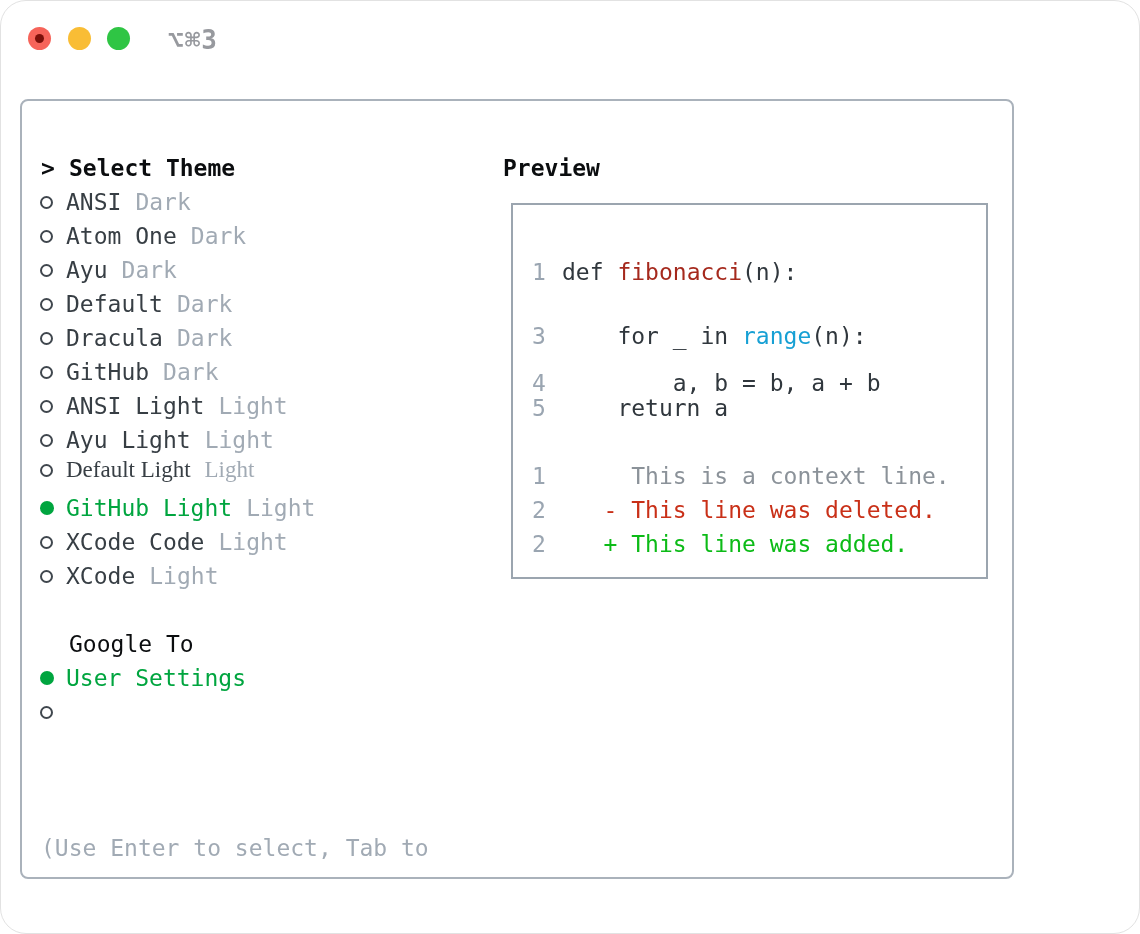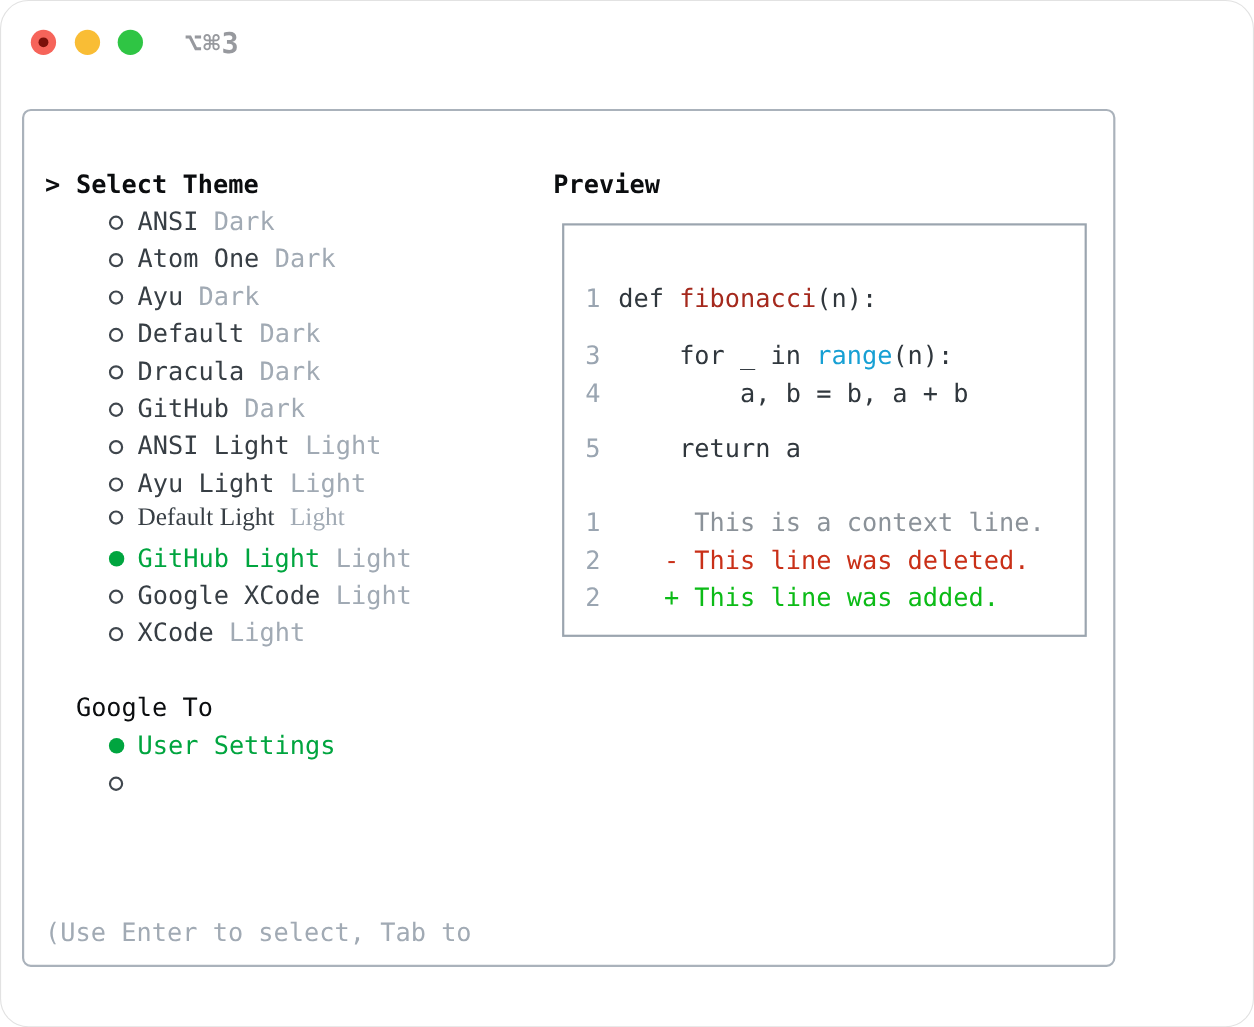--- a/index.html
+++ b/index.html
@@ -19,21 +19,21 @@
 
   
   #panel{position:absolute;left:19px;top:98px;width:994px;height:780px;box-sizing:border-box;
     border:2px solid #aab2bb;border-radius:8px;background:#fff;font-size:23px;line-height:34px;
     color:var(--text-main);}
   .row{position:absolute;height:34px;white-space:pre;display:flex;align-items:center;}
 
   .hdr{font-weight:bold;color:#0b0d0f;}
   .prompt{display:inline-block;width:28px;font-weight:bold;color:#0b0d0f;}
 
-  .opt-row{left:0;padding-left:30px;cursor:pointer;margin-left:47px;}
+  .opt-row{left:0;padding-left:18px;cursor:pointer;}
   .bullet{display:inline-block;width:13px;height:13px;border-radius:50%;
     border:2px solid #40474e;box-sizing:border-box;margin-right:13px;flex:0 0 auto;}
   .bullet.sel{border:none;background:var(--sel-green);width:14px;height:14px;margin-right:12px;}
   .opt-label{color:var(--text-main);}
   .opt-row.sel .opt-label{color:var(--sel-green);}
   .variant{color:var(--muted);margin-left:14px;}
 
   .hint{position:absolute;left:19px;color:var(--muted);white-space:pre;}
 
   
@@ -76,21 +76,21 @@
         <div class="row opt-row" style="top: 84px;"><span class="bullet"></span><span class="opt-label">ANSI</span><span class="variant">Dark</span></div>
         <div class="row opt-row" style="top: 118px;"><span class="bullet"></span><span class="opt-label">Atom One</span><span class="variant">Dark</span></div>
         <div class="row opt-row" style="top: 152px;"><span class="bullet"></span><span class="opt-label">Ayu</span><span class="variant">Dark</span></div>
         <div class="row opt-row" style="top: 186px;"><span class="bullet"></span><span class="opt-label">Default</span><span class="variant">Dark</span></div>
         <div class="row opt-row" style="top: 220px;"><span class="bullet"></span><span class="opt-label">Dracula</span><span class="variant">Dark</span></div>
         <div class="row opt-row" style="top: 254px;"><span class="bullet"></span><span class="opt-label">GitHub</span><span class="variant">Dark</span></div>
         <div class="row opt-row" style="top: 288px;"><span class="bullet"></span><span class="opt-label">ANSI Light</span><span class="variant">Light</span></div>
         <div class="row opt-row" style="top: 322px;"><span class="bullet"></span><span class="opt-label">Ayu Light</span><span class="variant">Light</span></div>
         <div class="row opt-row" style="top: 352px; font-family: Liberation Serif, serif;"><span class="bullet"></span><span class="opt-label">Default Light</span><span class="variant">Light</span></div>
         <div class="row opt-row sel" style="top: 390px;"><span class="bullet sel"></span><span class="opt-label">GitHub Light</span><span class="variant">Light</span></div>
-        <div class="row opt-row" style="top: 424px;"><span class="bullet"></span><span class="opt-label">Google XCode</span><span class="variant">Light</span></div>
+        <div class="row opt-row" style="top: 424px;"><span class="bullet"></span><span class="opt-label">XCode Code</span><span class="variant">Light</span></div>
         <div class="row opt-row" style="top: 458px;"><span class="bullet"></span><span class="opt-label">XCode</span><span class="variant">Light</span></div>
       </div>
 
     <div class="row" style="left:47px;top:526px;color:#0b0d0f;">
       <span>Google To</span>
     </div>
 
     <div id="apply-list">
         <div class="row opt-row sel" style="top: 560px;"><span class="bullet sel"></span><span class="opt-label">User Settings</span></div>
         <div class="row opt-row" style="top: 594px;"><span class="bullet"></span></div>
@@ -98,22 +98,22 @@
 
     <div class="hint" style="top:662px;">
       <div class="hint-line">(Use Enter to select, Tab to</div>
       <div class="hint-line">change focus)</div>
     </div>
 
     <div class="preview-title">Preview</div>
 
     <div id="preview-box">
         <div class="code-row" style="top: 50px;"><span class="ln">1</span><span class="tok-text">def </span><span class="tok-func">fibonacci</span><span class="tok-text">(n):</span></div>
-        <div class="code-row" style="top: 102px;"><span class="ln">3</span><span class="tok-text">    for _ in </span><span class="tok-call">range</span><span class="tok-text">(n):</span></div>
-        <div class="code-row" style="top: 136px;"><span class="ln">4</span><span class="tok-text">        a, b = b, a + b</span></div>
+        <div class="code-row" style="top: 114px;"><span class="ln">3</span><span class="tok-text">    for _ in </span><span class="tok-call">range</span><span class="tok-text">(n):</span></div>
+        <div class="code-row" style="top: 161px;"><span class="ln">4</span><span class="tok-text">        a, b = b, a + b</span></div>
         <div class="code-row" style="top: 186px;"><span class="ln">5</span><span class="tok-text">    return a</span></div>
         <div class="code-row" style="top: 220px;"><span class="ln"></span></div>
         <div class="code-row" style="top: 254px;"><span class="ln">1</span><span class="tok-context">     This is a context line.</span></div>
         <div class="code-row" style="top: 288px;"><span class="ln">2</span><span class="tok-deleted">   - This line was deleted.</span></div>
         <div class="code-row" style="top: 322px;"><span class="ln">2</span><span class="tok-added">   + This line was added.</span></div>
       </div>
 
   </div>
 </div>
 

